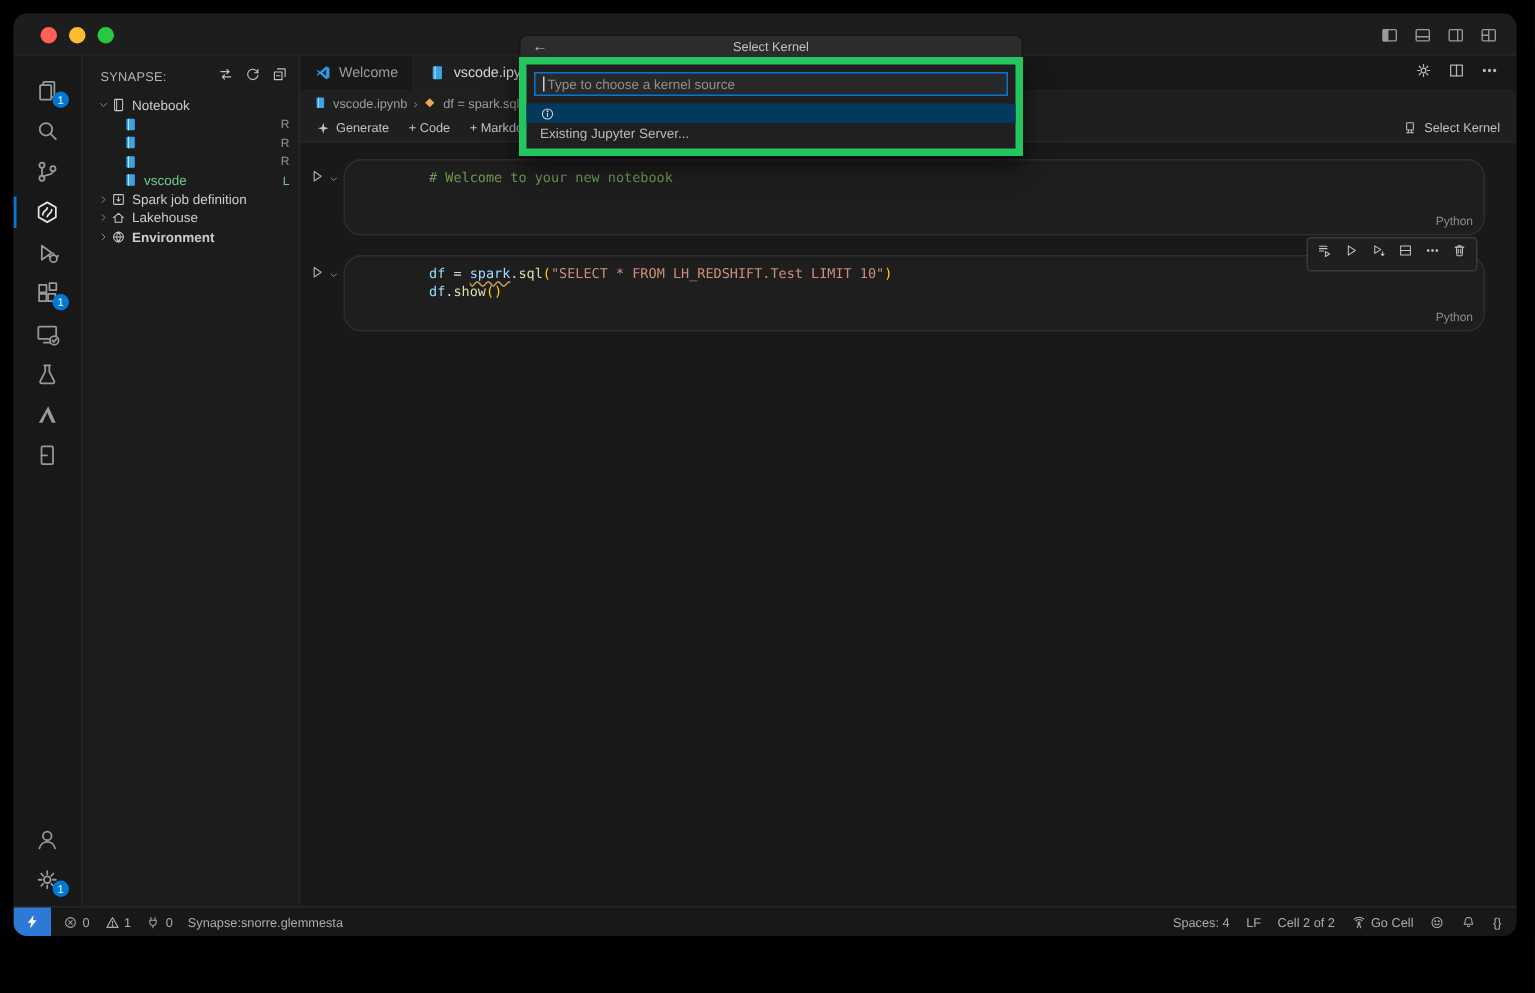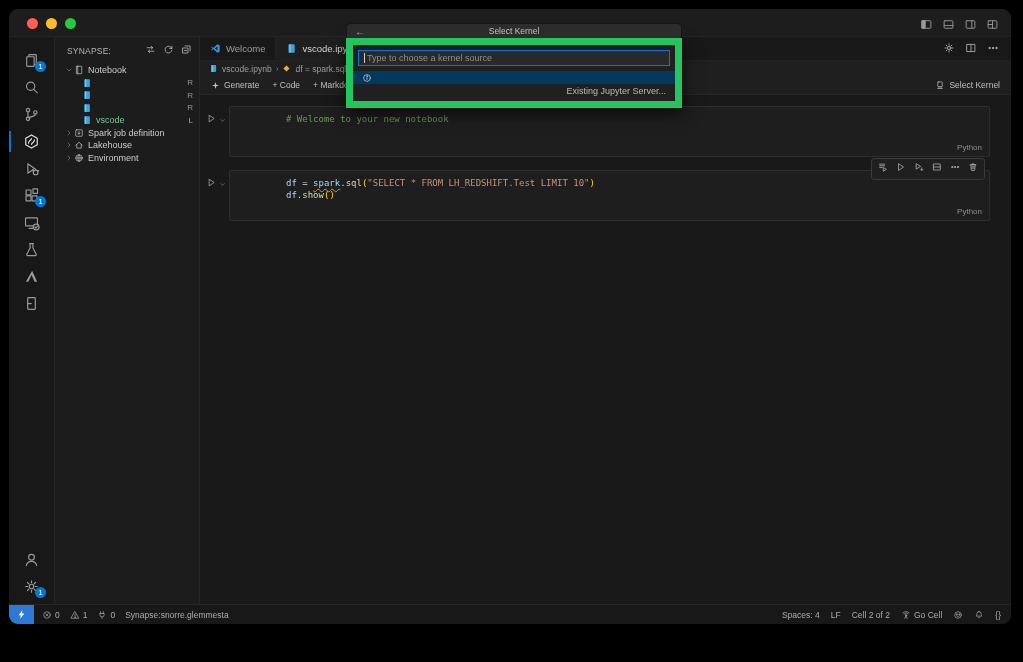--- a/index.html
+++ b/index.html
@@ -70,21 +70,21 @@
     font-size:8.5px;color:#c0c0c0;background:#1f1f1f;border-bottom:1px solid #262626;}
   .tbtn{display:flex;align-items:center;gap:4px;cursor:pointer;white-space:nowrap;}
   .tbtn .icon{width:10px;height:10px;}
   .tb-spacer{flex:1;}
 
   .cells{flex:1;padding-top:11px;overflow:hidden;}
   .cell{position:relative;display:flex;margin:0 21px 13px 3px;}
   .gutter{width:26px;display:flex;align-items:flex-start;justify-content:center;gap:2px;
     padding-top:4px;color:#a9b0b0;}
   .gutter .icon{cursor:pointer;}
-  .cellbox{position:relative;flex:1;background:#1e1e1e;border:1px solid #2e2e2e;border-radius:2px;
+  .cellbox{position:relative;flex:1;background:#1e1e1e;border:1px solid #2e2e2e;border-radius:12px;
     padding:7px 8px 14px 56px;font-family:"DejaVu Sans Mono",monospace;font-size:9px;line-height:11.5px;
     white-space:pre;}
   .code{min-height:28px;}
   .lang{position:absolute;right:7px;bottom:3px;font-size:8px;color:#8d8d8d;
     font-family:"Liberation Sans",sans-serif;cursor:pointer;}
   .cell-toolbar{position:absolute;top:-13px;right:4px;display:flex;gap:8px;background:#1f1f1f;
     border:1px solid #3a3a3a;border-radius:3px;padding:3px 6px;color:#c5c5c5;z-index:3;}
   .cell-toolbar .icon{width:10px;height:10px;cursor:pointer;}
 
   .tok-comment{color:#6a9955}.tok-var{color:#9cdcfe}.tok-op{color:#d4d4d4}
@@ -103,22 +103,22 @@
   .sb-item{display:flex;align-items:center;gap:3px;cursor:pointer;white-space:nowrap;}
   .sb-item .icon{width:10px;height:10px;}
 
   
   .quickpick{position:absolute;left:337px;top:14px;width:336px;z-index:10;font-size:9px;}
   .qp-title{position:relative;height:15px;background:#2c2c2c;border:1px solid #161616;border-bottom:none;
     display:flex;align-items:center;justify-content:center;color:#c2c2c2;font-size:8.5px;
     border-radius:5px 5px 0 0;}
   .qp-back{position:absolute;left:8px;top:0;bottom:0;display:flex;align-items:center;color:#c2c2c2;
     font-size:10px;cursor:pointer;}
-  .qp-body{background:#202021;border:7px solid #22c55e;box-shadow:0 6px 16px rgba(0,0,0,.65);
-    padding-bottom:4px;text-align:right;}
+  .qp-body{background:#202021;border:5px solid #22c55e;box-shadow:0 6px 16px rgba(0,0,0,.65);
+    padding-bottom:4px;}
   .qp-input{margin:5px;height:16px;background:#28292a;border:1px solid #0078d4;display:flex;
     align-items:center;padding:0 5px;color:#8f8f8f;cursor:text;}
   .caret{width:1px;height:10px;background:#d0d0d0;margin-right:2px;}
   .qp-item{height:13px;display:flex;align-items:center;padding:0 9px;color:#b9b9b9;cursor:pointer;}
   .qp-item.selected{background:#04395e;color:#ffffff;}
   .qp-item .grow{flex:1;}
   .qp-item .icon{width:10px;height:10px;color:#d5d5d5;}
 </style>
 </head>
 <body>
@@ -374,21 +374,21 @@
                 </svg>
               </span>
             </span>
             <span class="icon ticon" style="height: 10px; width: 10px;">
               <svg viewBox="0 0 16 16" fill="none" stroke="currentColor" stroke-width="1.1" stroke-linecap="round" stroke-linejoin="round">
                 <path d="M2.8 8.2 8 3.6 13.2 8.2 M4.4 7 v6 h7.2 V7"></path>
               </svg>
             </span>
             <span class="lbl">Lakehouse</span>
           </div>
-          <div class="trow" style="padding-left: 8px;">
+          <div class="trow" style="padding-left: 8px; font-weight: bold;">
             <span class="chev">
               <span class="icon" style="height: 8px; width: 8px;">
                 <svg viewBox="0 0 16 16" fill="none" stroke="currentColor" stroke-width="1.1" stroke-linecap="round" stroke-linejoin="round">
                   <path d="M6 4 10 8 6 12"></path>
                 </svg>
               </span>
             </span>
             <span class="icon ticon" style="height: 10px; width: 10px;">
               <svg viewBox="0 0 16 16" fill="none" stroke="currentColor" stroke-width="1.1" stroke-linecap="round" stroke-linejoin="round">
                 <circle cx="8" cy="8" r="5.2"></circle>

